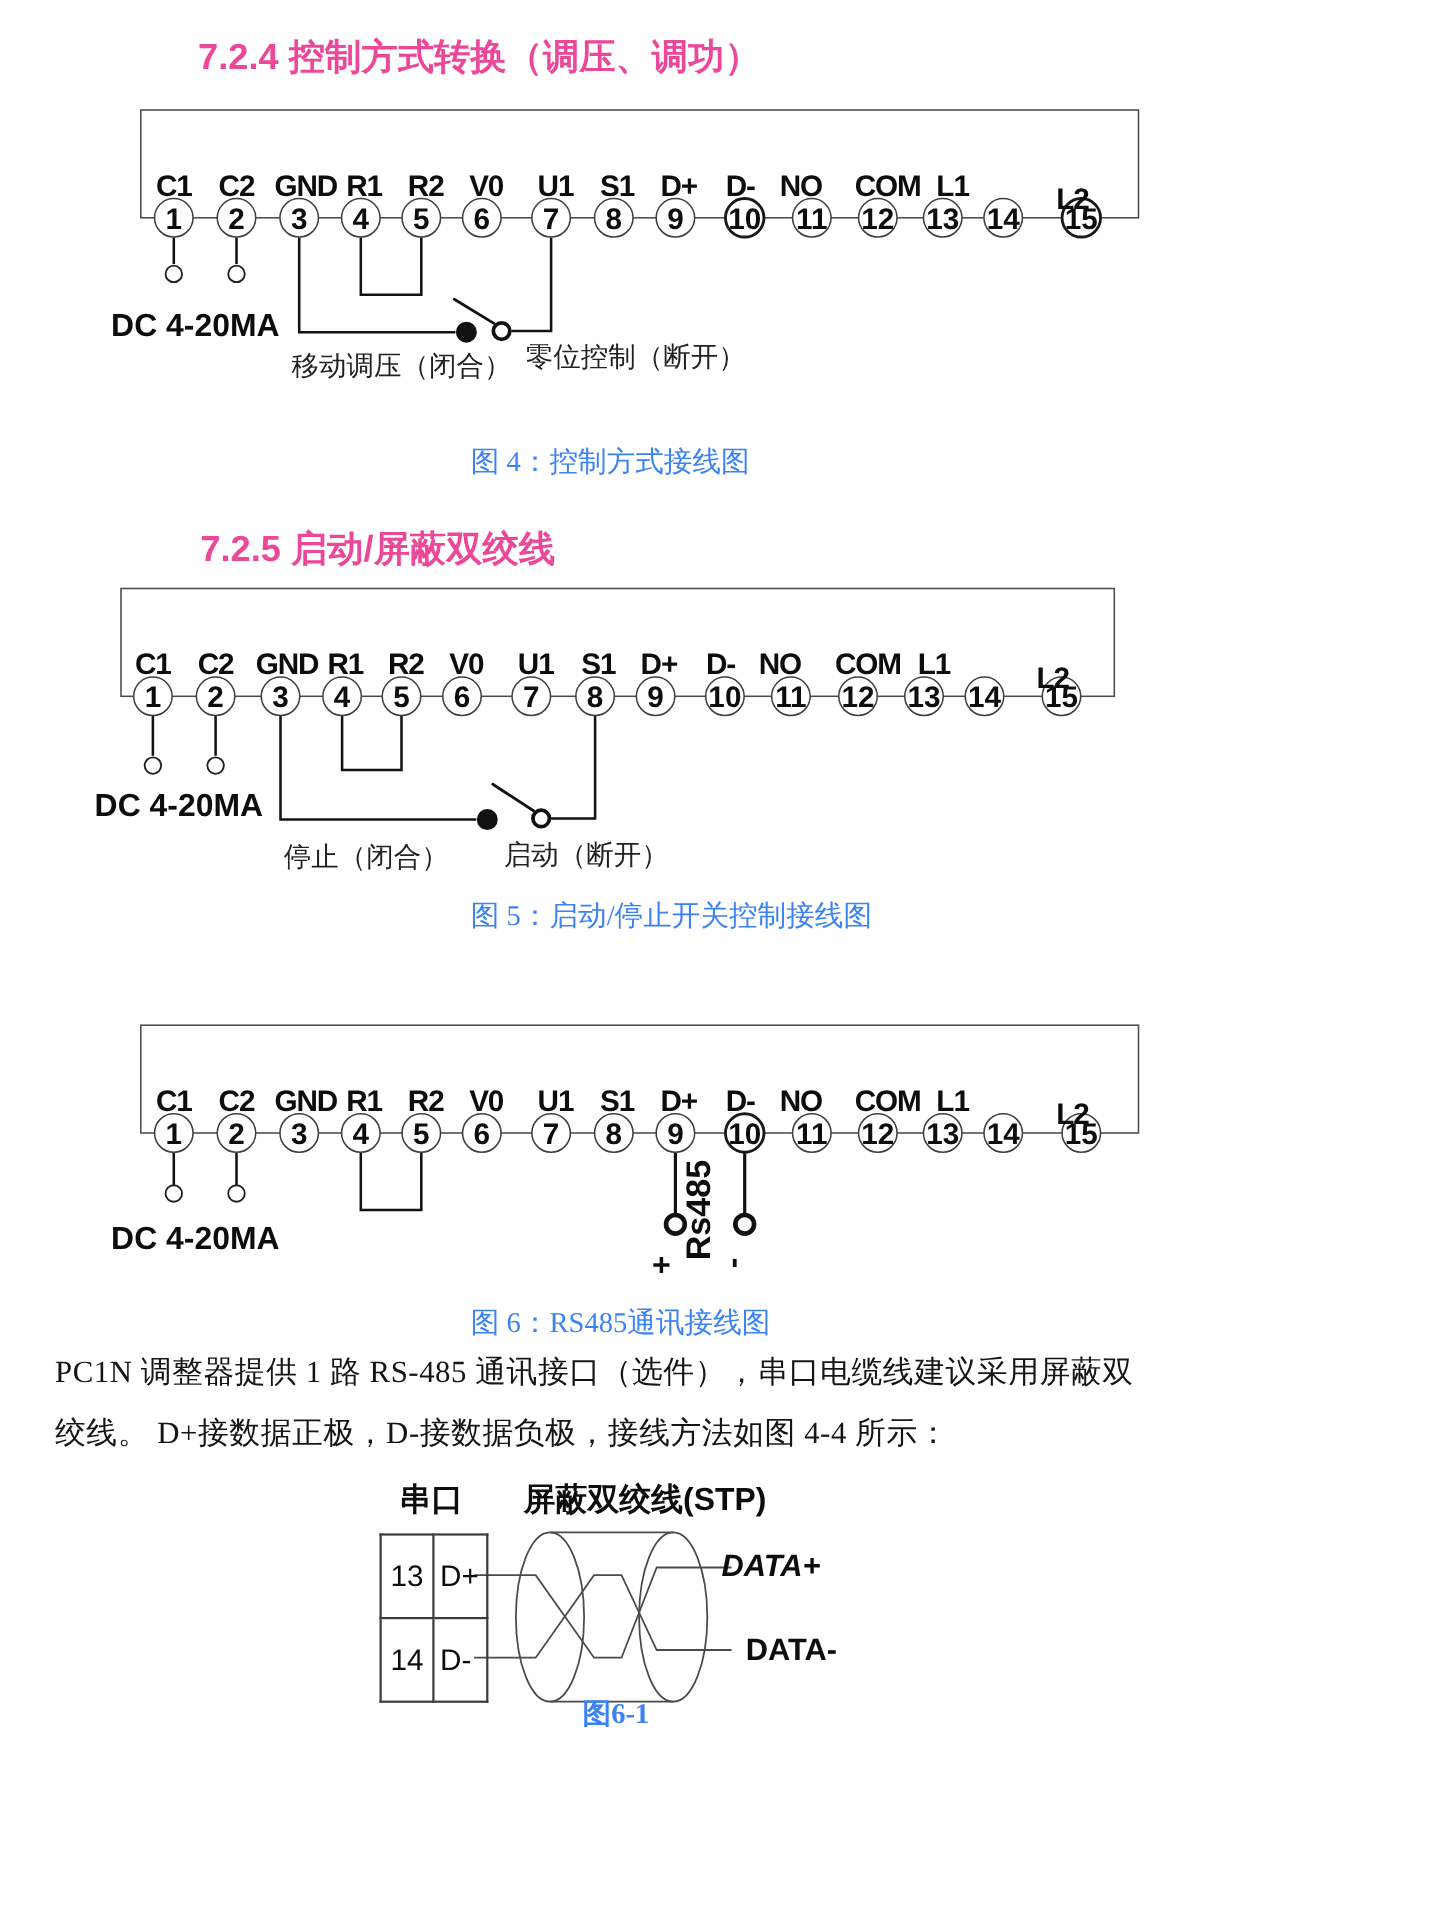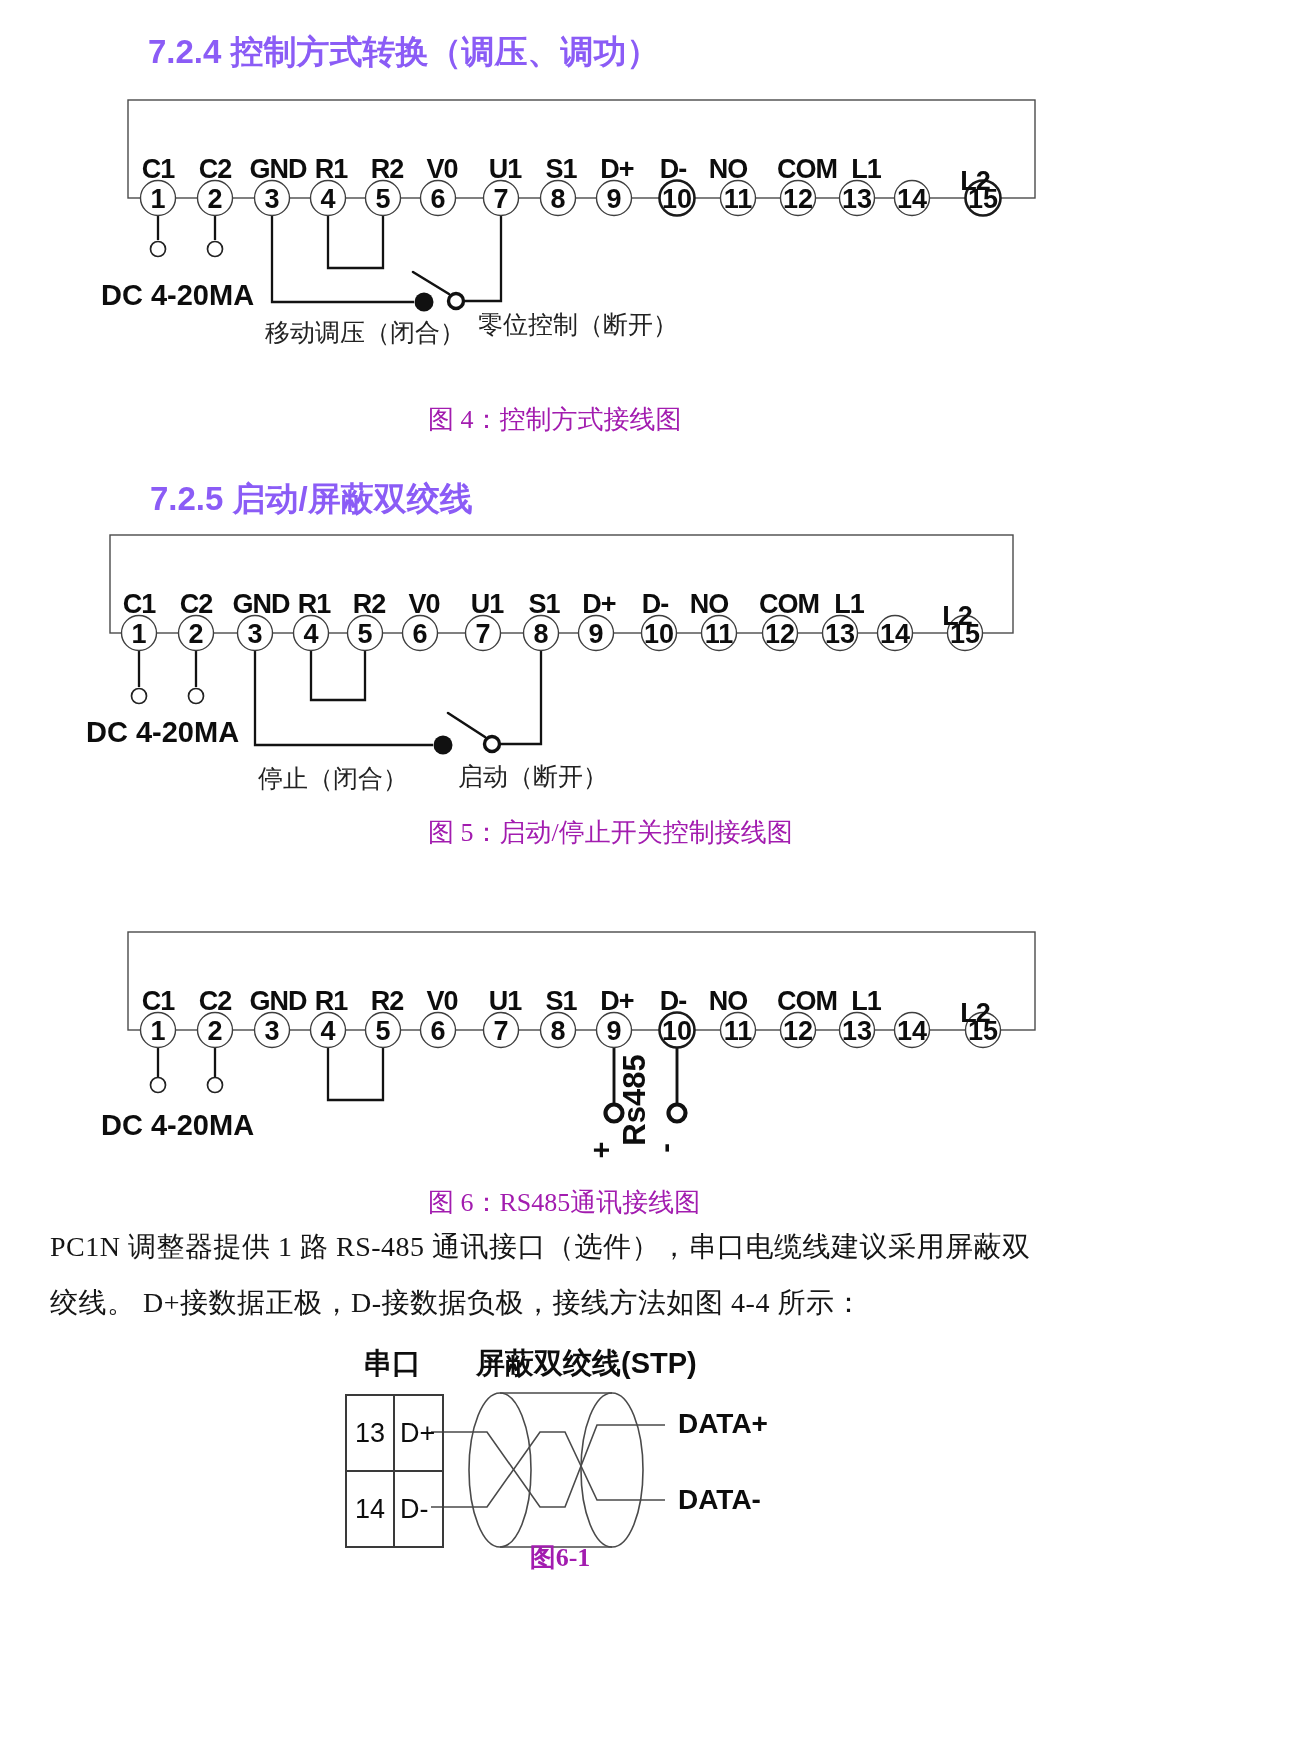--- a/index.html
+++ b/index.html
@@ -1,20 +1,20 @@
 <!DOCTYPE html>
 <html><head>
 <meta charset="utf-8">
 <style>
   html,body{margin:0;padding:0;background:#e8e8e8;}
   #page{position:relative;width:1300px;height:1751px;background:#ffffff;overflow:hidden;
         font-family:"Liberation Sans","DejaVu Sans",sans-serif;color:#111;}
   .abs{position:absolute;white-space:nowrap;}
-  .h{font:700 33px "Liberation Sans","DejaVu Sans",sans-serif;color:#8b5cf6;}
-  .caption{font:26px "Liberation Serif","DejaVu Serif",serif;color:#a21caf;}
+  .h{font:700 33px "Liberation Sans","DejaVu Sans",sans-serif;color:#ec4899;margin-left:32px;}
+  .caption{font:26px "Liberation Serif","DejaVu Serif",serif;color:#3b82f6;}
   .para{font:28px "Liberation Serif","DejaVu Serif",serif;letter-spacing:0.5px;color:#151515;}
   .biglabel{font:700 29px "Liberation Sans","DejaVu Sans",sans-serif;color:#0d0d0d;}
   .datalabel{font:700 28px "Liberation Sans","DejaVu Sans",sans-serif;color:#0d0d0d;}
   #diagram-svg{position:absolute;left:0;top:0;}
   .boxrect{fill:none;stroke:#4a4a4a;stroke-width:1.4;}
   .wire{fill:none;stroke:#121212;stroke-width:2.3;}
   .wire-thick{fill:none;stroke:#121212;stroke-width:2.9;}
   .lever{fill:none;stroke:#121212;stroke-width:2.6;stroke-linecap:round;}
   .tcircle{fill:#ffffff;stroke:#3f3f3f;stroke-width:1.4;}
   .tcircle.bold{stroke-width:2.6;stroke:#1a1a1a;}
@@ -249,17 +249,17 @@
       <td class="pin">13</td>
       <td class="sig">D+</td>
     </tr>
     <tr>
       <td class="pin">14</td>
       <td class="sig">D-</td>
     </tr>
   </tbody>
     </table>
 
-  <div class="abs datalabel" style="left:678px;top:1408px;">DATA+</div>
+  <div class="abs datalabel" style="left:656px;top:1408px;font-style:italic;">DATA+</div>
   <div class="abs datalabel" style="left:678px;top:1484px;">DATA-</div>
 
   <div class="abs caption cap-center" style="left:345px;top:1540px;">图6-1</div>
 </div>
 
 </body></html>

